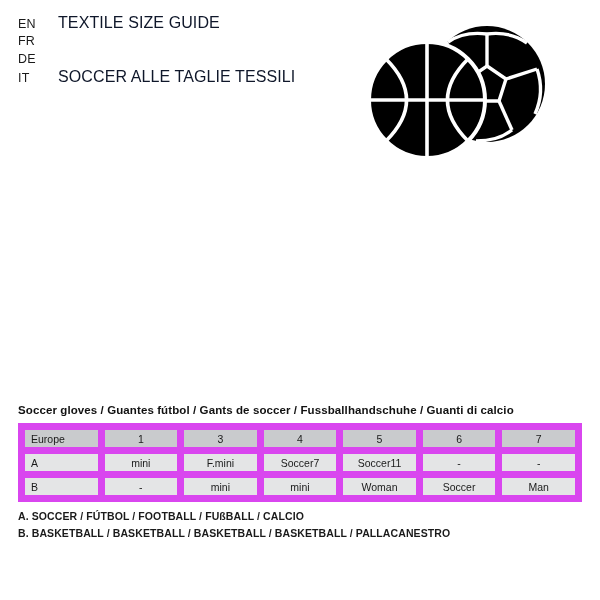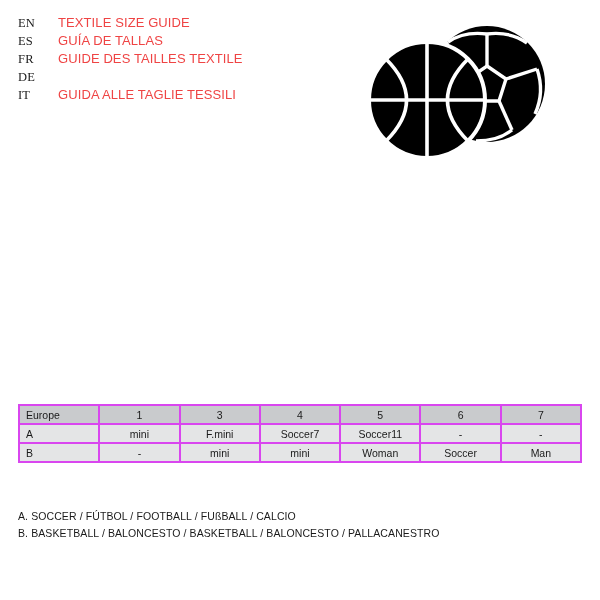--- a/index.html
+++ b/index.html
@@ -27,26 +27,25 @@
     display: flex;
     align-items: baseline;
     height: 18px;
     line-height: 18px;
   }
   .lang-code {
     width: 40px;
     font-size: 12.5px;
     letter-spacing: 0.2px;
     color: #1a1a1a;
-    font-family: Liberation Serif, serif;
   }
   .lang-text {
-    font-size: 13px;
+    font-size: 16px;
     letter-spacing: 0.1px;
-    color: #ef4444;
+    color: #0f172a;
     white-space: nowrap;
   }
 
   
   .illustration {
     position: absolute;
     top: 22px;
     left: 352px;
     width: 210px;
     height: 150px;
@@ -71,21 +70,21 @@
     border-collapse: collapse;
     width: 564px;
     table-layout: fixed;
   }
   table.size-table td,
   table.size-table th {
     height: 17px;
     font-size: 10.5px;
     font-weight: normal;
     color: #1a1a1a;
-    border: 2px solid #d946ef;
+    border: 7px solid #d946ef;
     padding: 0 6px;
     text-align: center;
     white-space: nowrap;
   }
   table.size-table tr.header-row td {
     background: #c9cbcd;
   }
   table.size-table tr.body-row td {
     background: #e4e5e6;
   }
@@ -102,44 +101,40 @@
     left: 18px;
     top: 508px;
     width: 564px;
   }
   .footnote {
     font-size: 10.5px;
     line-height: 17px;
     color: #1a1a1a;
     letter-spacing: 0.1px;
     white-space: nowrap;
+    font-weight: bold;
   }
 </style>
 </head>
 <body>
 
 <div class="lang-block">
   <div class="lang-row">
     <span class="lang-code">EN</span>
     <span class="lang-text">TEXTILE SIZE GUIDE</span>
   </div>
   <div class="lang-row">
-    <span class="lang-code">ES</span>
-    <span class="lang-text">GUÍA DE TALLAS</span>
-  </div>
-  <div class="lang-row">
     <span class="lang-code">FR</span>
-    <span class="lang-text">GUIDE DES TAILLES TEXTILE</span>
   </div>
   <div class="lang-row">
     <span class="lang-code">DE</span>
   </div>
   <div class="lang-row">
     <span class="lang-code">IT</span>
-    <span class="lang-text">GUIDA ALLE TAGLIE TESSILI</span>
+    <span class="lang-text">SOCCER ALLE TAGLIE TESSILI</span>
   </div>
 </div>
 
 <div class="illustration">
   <svg width="210" height="150" viewBox="0 0 210 150" xmlns="http://www.w3.org/2000/svg">
 
     <g>
       <circle cx="135" cy="62" r="58" fill="#000000"></circle>
 
       <g fill="none" stroke="#ffffff" stroke-width="3.4">
@@ -163,20 +158,21 @@
         <path d="M17,78 L133,78"></path>
         <path d="M75,20 L75,136"></path>
         <path d="M34,37 Q75,78 34,119"></path>
         <path d="M116,37 Q75,78 116,119"></path>
       </g>
     </g>
   </svg>
 </div>
 
 <div class="table-area">
+  <div class="table-title">Soccer gloves / Guantes fútbol / Gants de soccer / Fussballhandschuhe / Guanti di calcio</div>
   <table class="size-table">
     <tbody>
       <tr class="header-row">
         <td class="row-label">Europe</td>
         <td>1</td>
         <td>3</td>
         <td>4</td>
         <td>5</td>
         <td>6</td>
         <td>7</td>
@@ -198,14 +194,14 @@
         <td>Woman</td>
         <td>Soccer</td>
         <td>Man</td>
       </tr>
     </tbody>
   </table>
 </div>
 
 <div class="footnotes">
   <div class="footnote">A. SOCCER / FÚTBOL / FOOTBALL / FUßBALL / CALCIO</div>
-  <div class="footnote">B. BASKETBALL / BALONCESTO / BASKETBALL / BALONCESTO / PALLACANESTRO</div>
+  <div class="footnote">B. BASKETBALL / BASKETBALL / BASKETBALL / BASKETBALL / PALLACANESTRO</div>
 </div>
 
 </body></html>

